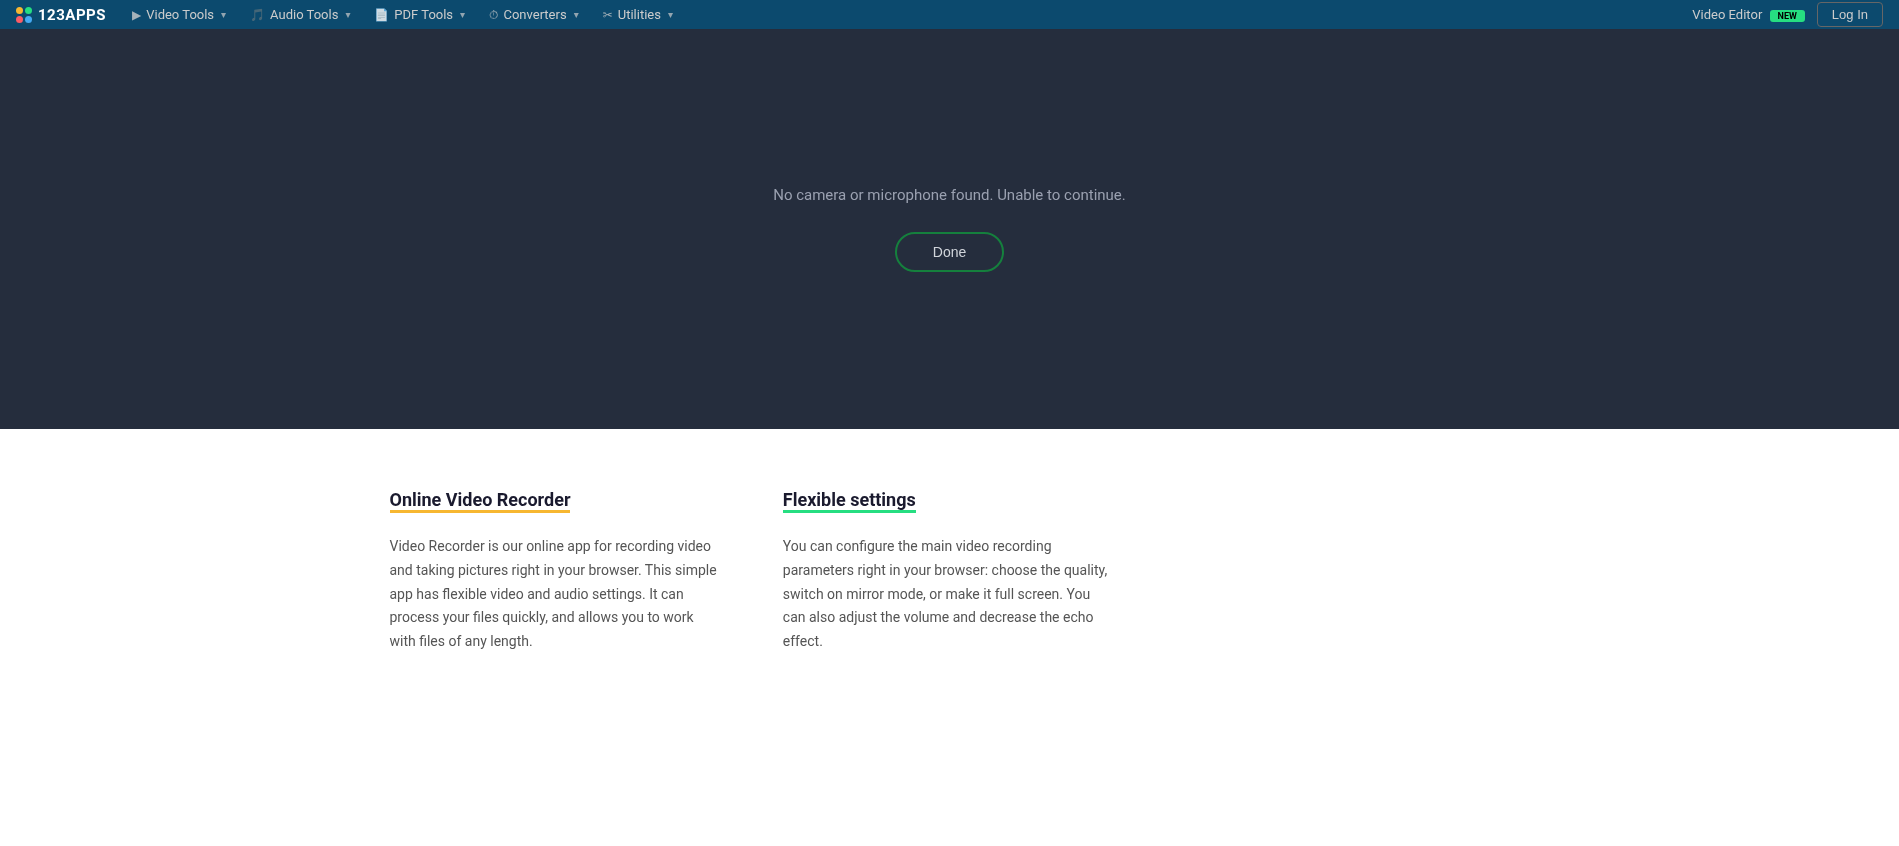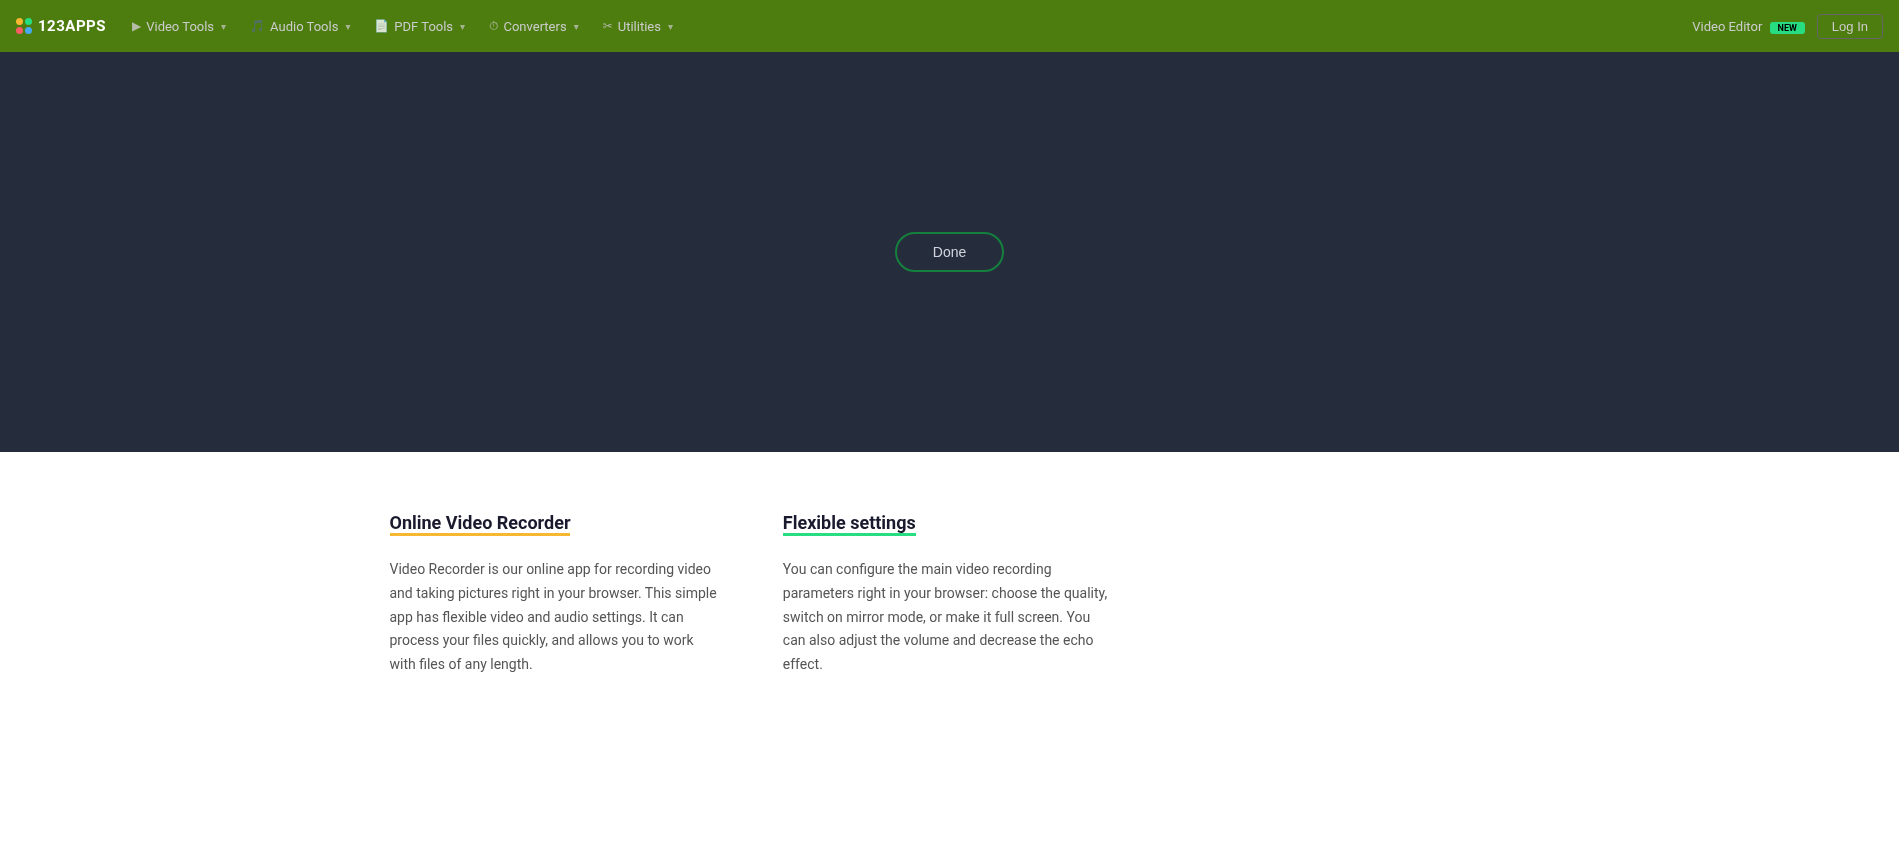--- a/index.html
+++ b/index.html
@@ -123,21 +123,21 @@
       display: flex;
       flex-direction: column;
       align-items: center;
       justify-content: center;
       gap: 28px;
     }
   </style>
 </head>
 <body>
 
-<nav style="display:flex;background:#4d7c0f;height:52px;padding:0 16px;gap:4px;">
+<nav style="display:flex;background:#0c4a6e;height:29px;padding:0 16px;gap:4px;">
   <div class="navbar-logo">
     <div class="logo-dots">
       <div class="logo-dot"></div>
       <div class="logo-dot"></div>
       <div class="logo-dot"></div>
       <div class="logo-dot"></div>
     </div>
     <span class="logo-text">123APPS</span>
   </div>
 
@@ -171,20 +171,21 @@
     <span style="color:#ccc;font-size:13px;cursor:pointer;">
       <span>Video Editor</span>
       <span class="new-badge">NEW</span>
     </span>
     <button class="login-btn">Log In</button>
   </div>
 </nav>
 
 <div class="video-band">
   <div class="video-inner">
+    <p class="video-message">No camera or microphone found. Unable to continue.</p>
     <button class="done-btn">Done</button>
   </div>
 </div>
 
 <section class="features-section">
   <div class="feature-item">
     <h3 class="feature-title yellow">Online Video Recorder</h3>
     <p class="feature-desc">Video Recorder is our online app for recording video and taking pictures right in your browser. This simple app has flexible video and audio settings. It can process your files quickly, and allows you to work with files of any length.</p>
   </div>
   <div class="feature-item">

